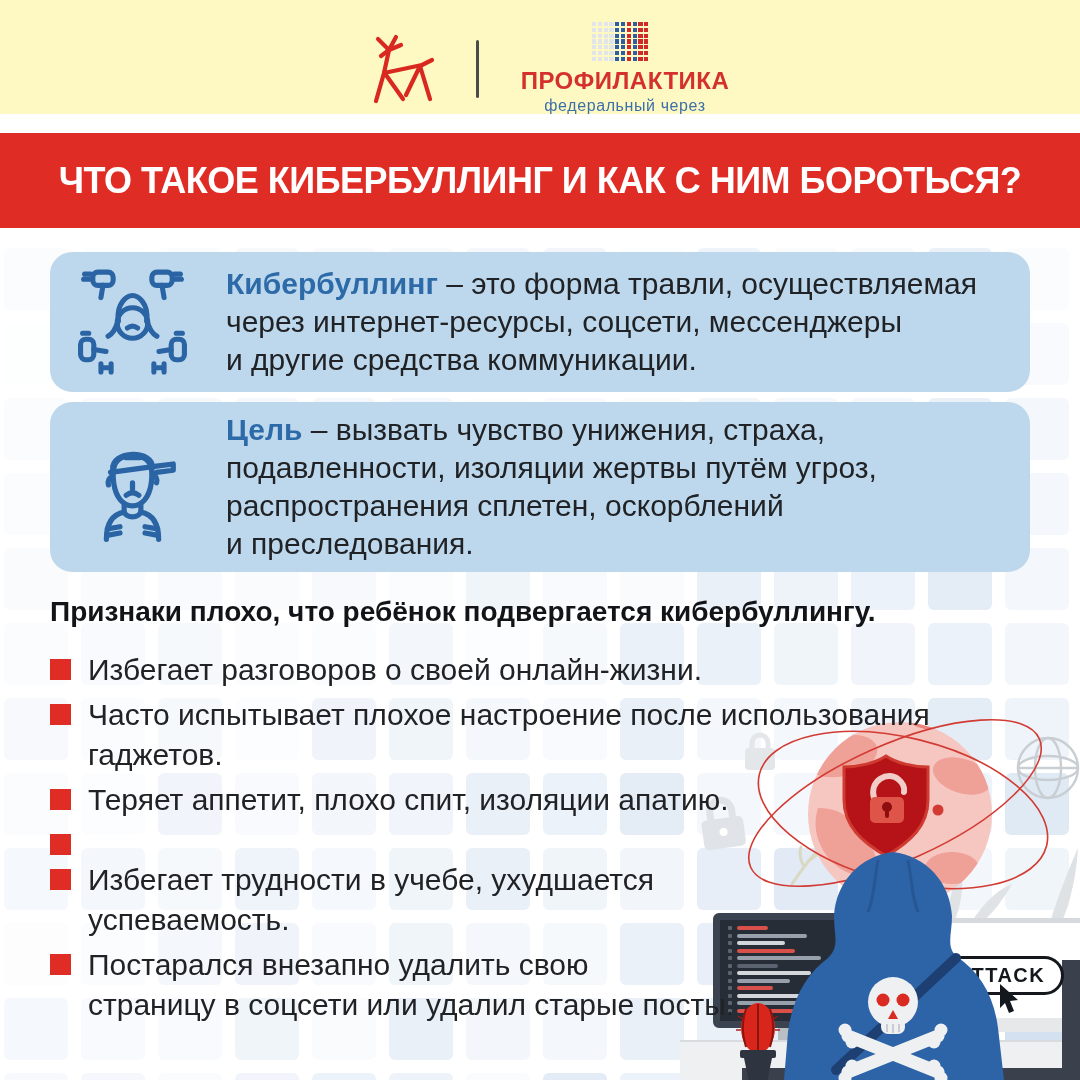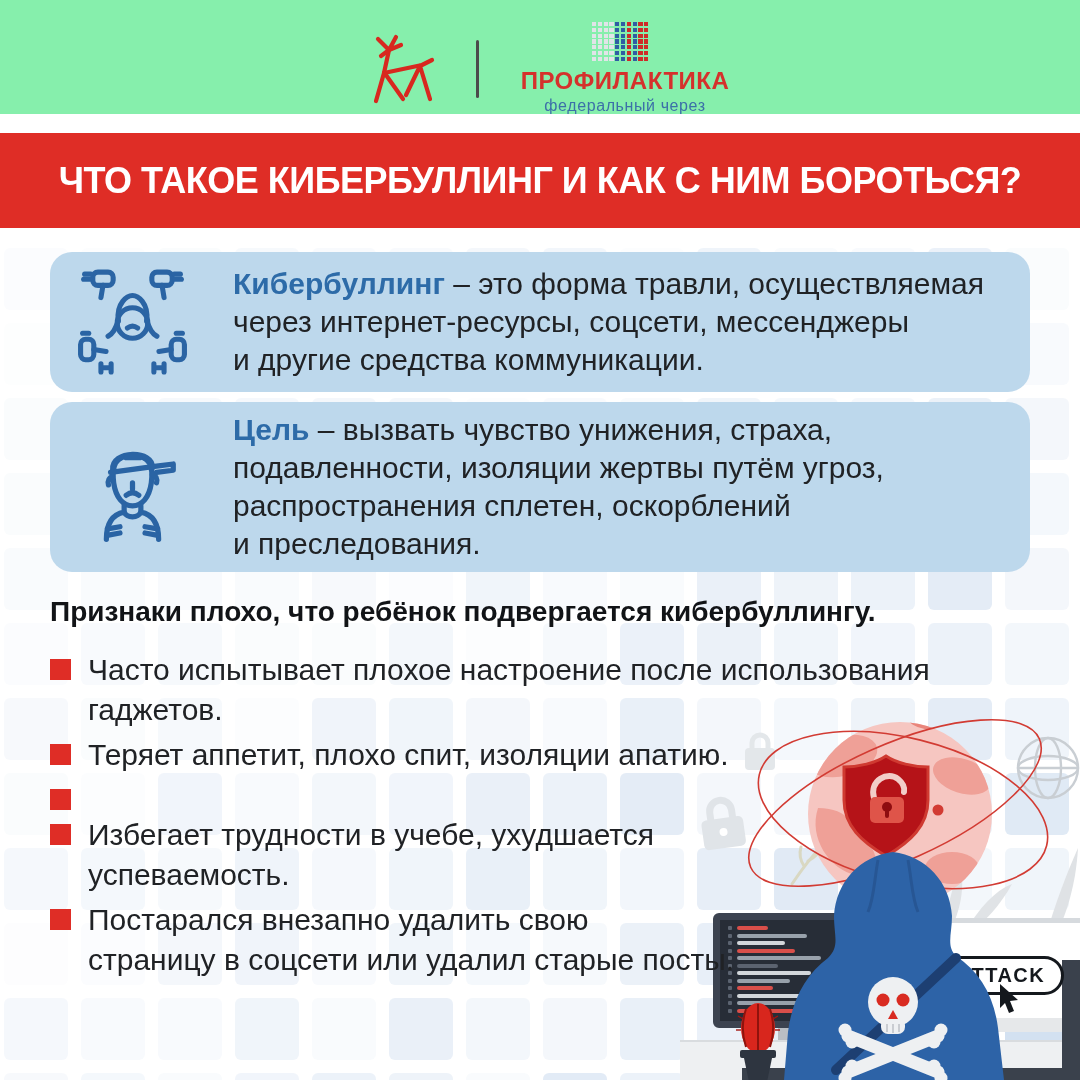--- a/index.html
+++ b/index.html
@@ -1,20 +1,20 @@
 <!DOCTYPE html>
 <html style="--accent-red: #df2d26; --brand-red: #d5312c; --box-blue: #bdd8ec; --lead-blue: #2d6ba8; --text-dark: #202225; --hoodie-blue: #2d63a7; --tile-blue: #2f6fbc;"><head>
 <meta charset="utf-8">
 <style>
   html,body{margin:0;padding:0;background:#ffffff;}
   .poster{position:relative;width:1080px;height:1080px;background:#ffffff;overflow:hidden;
           font-family:"Liberation Sans",sans-serif;}
 
   
-  .hdr{position:absolute;left:0;top:0;width:1080px;height:114px;background:#86efac;z-index:5;}
+  .hdr{position:absolute;left:0;top:0;width:1080px;height:114px;background:#fef9c3;z-index:5;}
   .deer{position:absolute;left:360px;top:33px;}
   .hdr-divider{position:absolute;left:476px;top:40px;width:3px;height:58px;background:#4b4b4b;border-radius:2px;}
   .brand{position:absolute;left:510px;top:18px;width:230px;text-align:center;}
   .pixel-grid{display:grid;grid-template-columns:repeat(10,4.3px);gap:1.5px;width:57px;margin:4px auto 6px 82px;}
   .pixel-grid div{width:4.3px;height:4.3px;}
   .brand-name{font-size:24px;font-weight:700;color:var(--brand-red,#d5312c);letter-spacing:.5px;white-space:nowrap;}
   .brand-sub{font-size:16px;color:#3c70a8;letter-spacing:.6px;margin-top:2px;white-space:nowrap;}
 
   
   .banner{position:absolute;left:0;top:133px;width:1080px;height:95px;background:var(--accent-red,#df2d26);
@@ -24,21 +24,21 @@
   
   .content{position:absolute;left:0;top:228px;width:1080px;height:852px;overflow:hidden;}
   .tile{position:absolute;width:64px;height:62px;border-radius:6px;background:var(--tile-blue,#2f6fbc);}
 
   .abs{position:absolute;}
 
   
   .def-card{position:absolute;left:50px;width:980px;background:var(--box-blue,#bdd8ec);border-radius:22px;
             display:flex;align-items:center;gap:28px;padding:0 30px 0 25px;box-sizing:border-box;z-index:6;}
   .def-card .ic{flex:0 0 115px;}
-  .def-text{margin:15px;font-size:30px;line-height:38px;color:var(--text-dark,#202225);white-space:pre-line;}
+  .def-text{margin:8px;font-size:30px;line-height:38px;color:var(--text-dark,#202225);white-space:pre-line;}
   .def-lead{font-weight:700;color:var(--lead-blue,#2d6ba8);}
 
   .signs-heading{position:absolute;left:50px;top:368px;margin:0;font-size:28px;font-weight:700;
                  color:#121417;z-index:6;white-space:nowrap;}
   .signs-list{position:absolute;left:50px;top:422px;margin:0;padding:0;list-style:none;z-index:6;}
   .signs-list li{display:flex;gap:17px;margin-bottom:5px;}
   .bullet-sq{flex:0 0 21px;width:21px;height:21px;margin-top:9px;background:var(--accent-red,#df2d26);}
   .bullet-text{margin:0;font-size:30px;line-height:40px;color:var(--text-dark,#202225);white-space:pre-line;}
 
   
@@ -566,20 +566,24 @@
       <p class="def-text"><span class="def-lead">Цель</span> <span>– вызвать чувство унижения, страха,
 подавленности, изоляции жертвы путём угроз,
 распространения сплетен, оскорблений
 и преследования.</span></p>
     </div>
 
     <h2 class="signs-heading">Признаки плохо, что ребёнок подвергается кибербуллингу.</h2>
     <ul class="signs-list">
       <li>
           <span class="bullet-sq"></span>
+          <p class="bullet-text">Избегает разговоров о своей онлайн-жизни.</p>
+        </li>
+      <li>
+          <span class="bullet-sq"></span>
           <p class="bullet-text">Часто испытывает плохое настроение после использования
 гаджетов.</p>
         </li>
       <li>
           <span class="bullet-sq"></span>
           <p class="bullet-text">Теряет аппетит, плохо спит, изоляции апатию.</p>
         </li>
       <li>
           <span class="bullet-sq"></span>
         </li>

